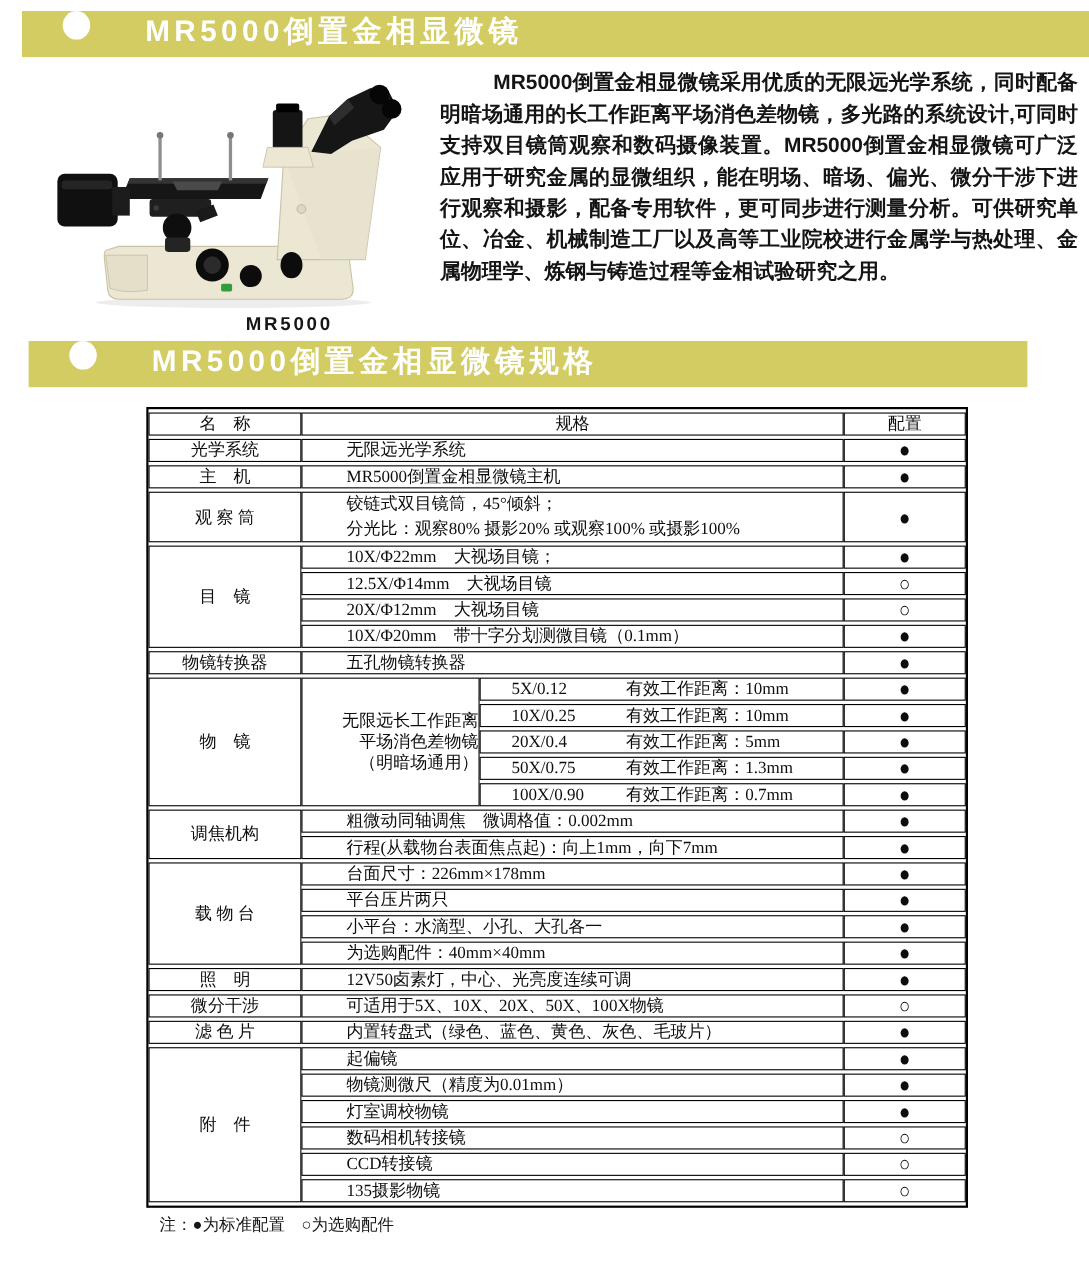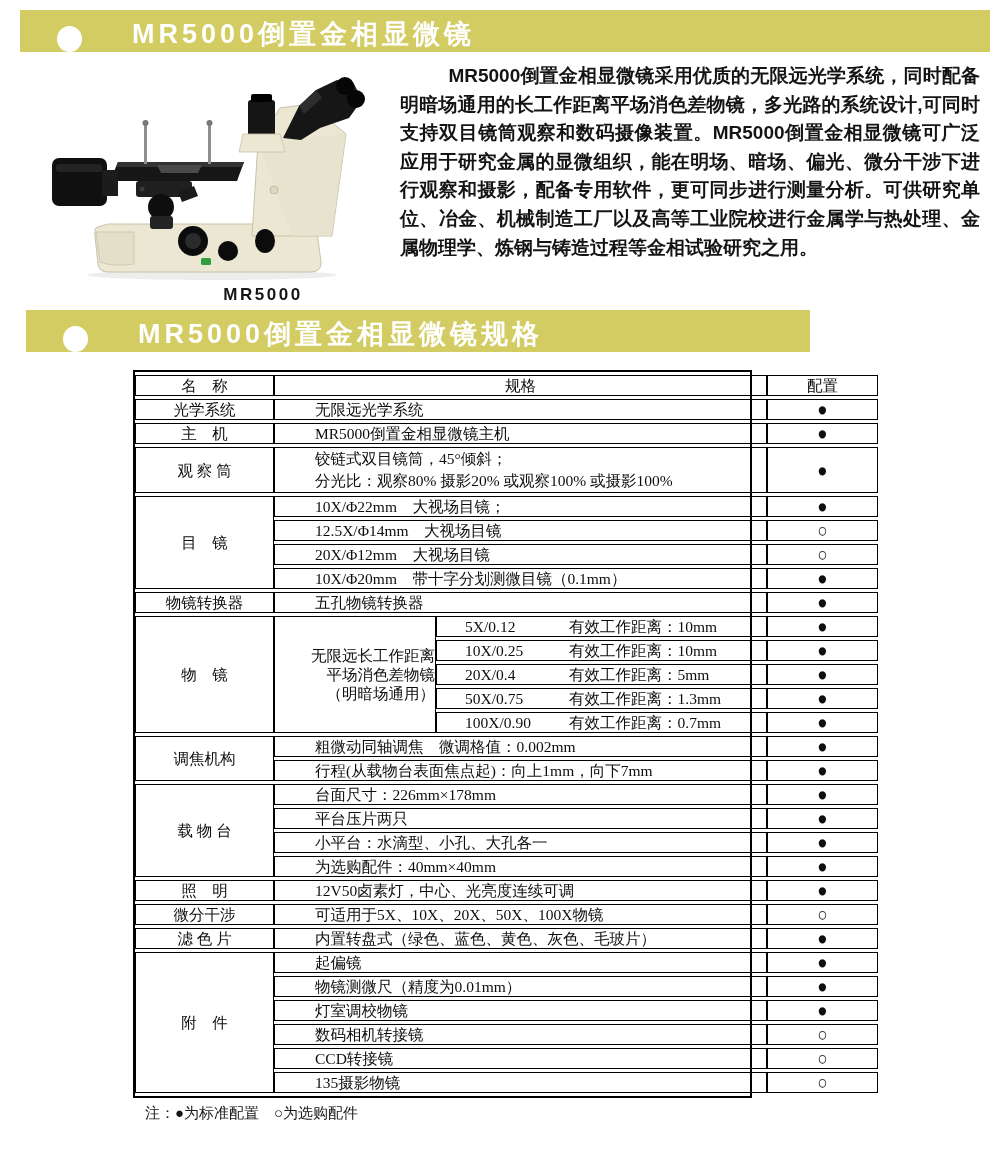--- a/index.html
+++ b/index.html
@@ -11,39 +11,39 @@
     font-family: "Liberation Sans", sans-serif;
     color: #161616;
   }
 
   
   .banner {
     position: absolute;
     height: 42px;
     background: #d2cc62;
     display: flex;
-    align-items: flex-end;
+    align-items: flex-start;
   }
   .banner .bullet {
     width: 25px; height: 26px;
     background: #ffffff;
     border-radius: 50%;
     margin-left: 37px;
     flex: 0 0 auto;
   }
   .banner .banner-title {
     color: #ffffff;
     font-size: 27px;
     font-weight: bold;
     letter-spacing: 4px;
     margin-left: 50px;
     white-space: nowrap;
   }
   #banner-top { left: 20px; top: 10px; width: 970px; }
-  #banner-spec { left: 26px; top: 310px; width: 784px; }
+  #banner-spec { left: 26px; top: 310px; width: 908px; }
 
   
   #intro {
     position: absolute;
     left: 400px; top: 62px; width: 580px;
     font-size: 19px;
     font-weight: bold;
     line-height: 28.6px;
     text-align: justify;
     text-indent: 2.55em;
@@ -62,21 +62,21 @@
     text-align: center;
     font-size: 17px;
     font-weight: bold;
     letter-spacing: 2.5px;
   }
 
   
   #table-wrap {
     position: absolute;
     left: 133px; top: 370px;
-    width: 619px;
+    width: 747px;
     border: 2px solid #000;
     background: #fff;
   }
   table.spec {
     width: 100%;
     table-layout: fixed;
     border-collapse: separate;
     border-spacing: 0 3px;
     font-family: "Liberation Serif", serif;
     font-size: 15.5px;

